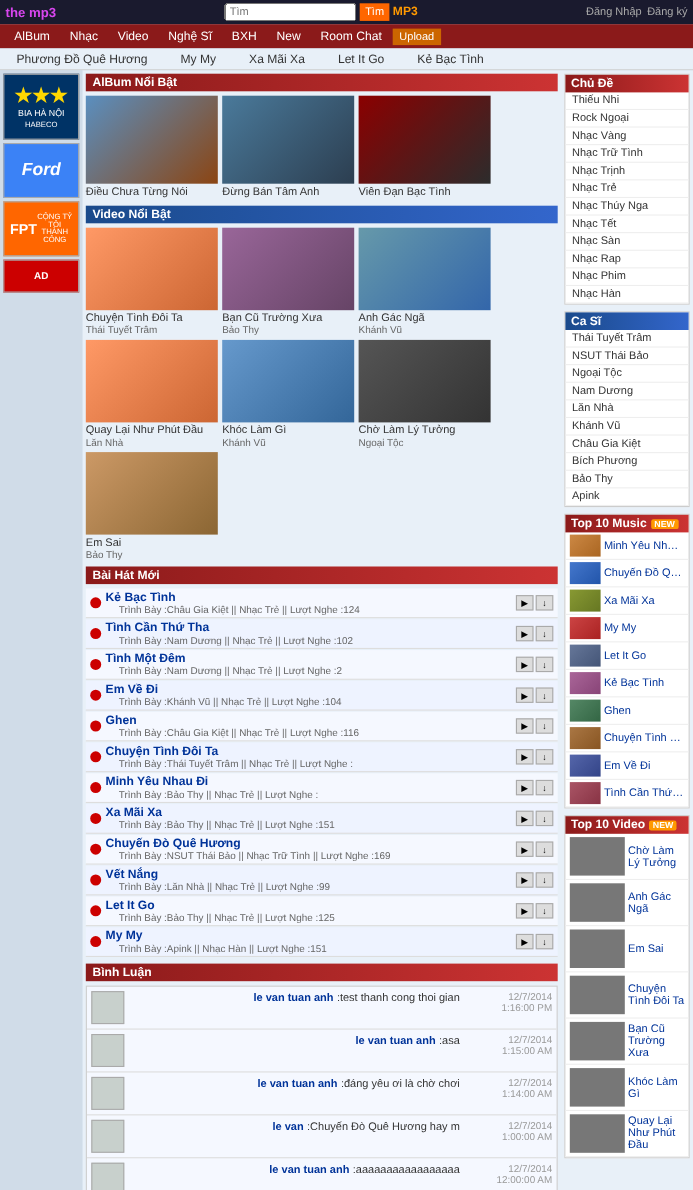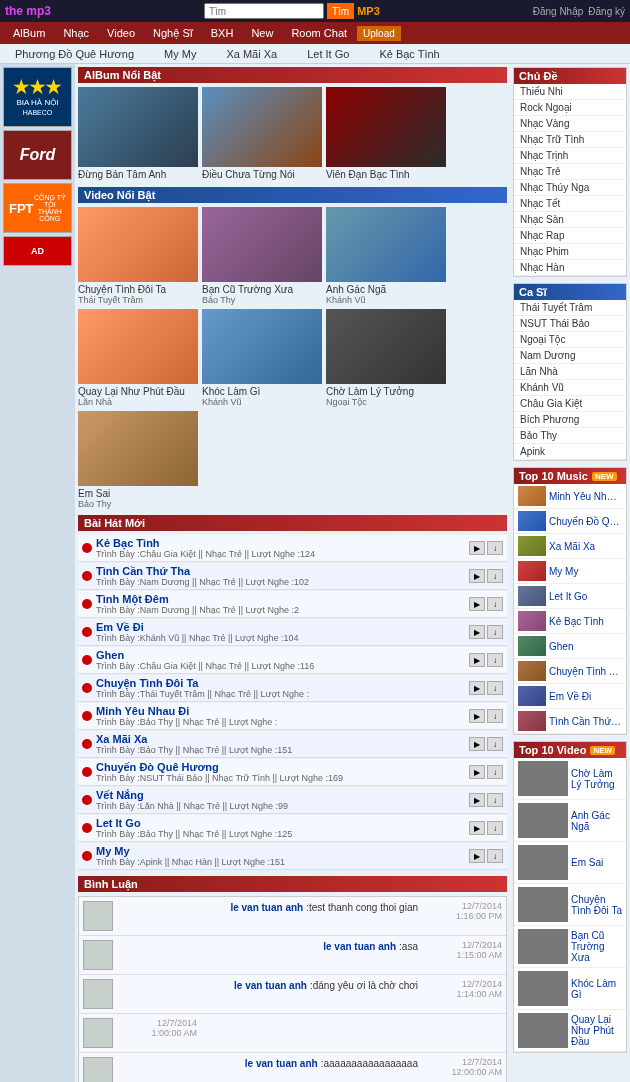--- a/index.html
+++ b/index.html
@@ -24,21 +24,21 @@
     .marquee-bar span { white-space: nowrap; font-size: 11px; color: #333; padding: 0 5px; }
     .marquee-item { color: #8b1a1a; margin: 0 10px; font-size: 11px; }
     
     
     .main-layout { display: flex; gap: 0; }
     
     
     .left-sidebar { width: 75px; min-width: 75px; background: #d0dce8; padding: 3px; }
     .ad-box { background: #fff; margin-bottom: 3px; border: 1px solid #aaa; overflow: hidden; }
     .ad-hanoi { background: #003366; color: white; text-align: center; padding: 5px; font-size: 9px; height: 60px; display: flex; flex-direction: column; align-items: center; justify-content: center; }
-    .ad-ford { background: #7f1d1d; color: white; text-align: center; padding: 5px; font-size: 9px; height: 50px; display: flex; align-items: center; justify-content: center; }
+    .ad-ford { background: #3b82f6; color: white; text-align: center; padding: 5px; font-size: 9px; height: 50px; display: flex; align-items: center; justify-content: center; }
     .ad-fpt { background: #ff6600; color: white; text-align: center; padding: 5px; font-size: 9px; height: 50px; display: flex; align-items: center; justify-content: center; }
     .ad-small { background: #cc0000; color: white; text-align: center; padding: 3px; font-size: 9px; height: 30px; display: flex; align-items: center; justify-content: center; }
     
     
     .center-content { flex: 1; background: #e8f0f8; padding: 3px; min-width: 0; }
     
     
     .right-sidebar { width: 120px; min-width: 120px; background: #e8f0f8; padding: 3px; }
     
     
@@ -58,21 +58,21 @@
     .video-title { font-size: 10px; color: #333; margin-top: 2px; }
     .video-artist { font-size: 9px; color: #666; }
     
     
     .song-list { margin-bottom: 6px; }
     .song-item { display: flex; align-items: center; padding: 2px 4px; border-bottom: 1px solid #ddd; background: #f5f8ff; margin-bottom: 1px; }
     .song-item:nth-child(even) { background: #eef3ff; }
     .song-dot { width: 10px; height: 10px; background: #cc0000; border-radius: 50%; margin-right: 4px; flex-shrink: 0; }
     .song-info { flex: 1; min-width: 0; }
     .song-name { font-size: 11px; color: #003399; font-weight: bold; display: block; }
-    .song-meta { font-size: 9px; color: #666; display: block; white-space: nowrap; overflow: hidden; text-overflow: ellipsis; }
+    .song-meta { font-size: 9px; color: #666; display: block; white-space: nowrap; overflow: hidden; text-overflow: ellipsis; margin-left: 12px; }
     .song-actions { display: flex; gap: 2px; flex-shrink: 0; }
     .song-btn { width: 16px; height: 14px; background: #ddd; border: 1px solid #aaa; font-size: 8px; cursor: pointer; display: flex; align-items: center; justify-content: center; }
     
     
     .comment-section { background: #f5f8ff; border: 1px solid #ccc; margin-bottom: 6px; }
     .comment-item { display: flex; padding: 4px; border-bottom: 1px solid #ddd; gap: 4px; }
     .comment-avatar { width: 30px; height: 30px; background: #aaa; flex-shrink: 0; display: flex; align-items: center; justify-content: center; font-size: 8px; color: white; }
     .comment-body { flex: 1; text-align: right; }
     .comment-name { font-size: 10px; color: #003399; font-weight: bold; }
     .comment-text { font-size: 10px; color: #333; }
@@ -193,26 +193,26 @@
     </div>
   </div>
 
   <div class="center-content">
 
     <div class="section-header">
       <span>AlBum Nổi Bật</span>
     </div>
     <div class="album-grid">
       <div class="album-item">
+        <div class="album-thumb thumb-dieu"></div>
+        <div class="album-title">Điều Chưa Từng Nói</div>
+      </div>
+      <div class="album-item">
         <div class="album-thumb thumb-dung"></div>
         <div class="album-title">Đừng Bán Tâm Anh</div>
-      </div>
-      <div class="album-item">
-        <div class="album-thumb thumb-dieu"></div>
-        <div class="album-title">Điều Chưa Từng Nói</div>
       </div>
       <div class="album-item">
         <div class="album-thumb thumb-vien"></div>
         <div class="album-title">Viên Đạn Bạc Tình</div>
       </div>
     </div>
 
     <div class="section-header-blue">
       <span>Video Nổi Bật</span>
     </div>
@@ -418,20 +418,24 @@
     <div class="comment-avatar comment-avatar-img" style="background:#c8d0cc;border:1px solid #aaa;"></div>
     <div class="comment-body">
       <span class="comment-name">le van tuan anh</span>
       <span class="comment-text">:đáng yêu ơi là chờ chơi</span>
     </div>
     <div class="comment-time" style="font-size:9px;color:#999;white-space:pre;text-align:right;min-width:80px;">12/7/2014
 1:14:00 AM</div>
   </div>
         <div class="comment-item">
     <div class="comment-avatar comment-avatar-img" style="background:#c8d0cc;border:1px solid #aaa;"></div>
+    <div class="comment-body">
+      <span class="comment-name">le van</span>
+      <span class="comment-text">:Chuyến Đò Quê Hương hay m</span>
+    </div>
     <div class="comment-time" style="font-size:9px;color:#999;white-space:pre;text-align:right;min-width:80px;">12/7/2014
 1:00:00 AM</div>
   </div>
         <div class="comment-item">
     <div class="comment-avatar comment-avatar-img" style="background:#c8d0cc;border:1px solid #aaa;"></div>
     <div class="comment-body">
       <span class="comment-name">le van tuan anh</span>
       <span class="comment-text">:aaaaaaaaaaaaaaaaa</span>
     </div>
     <div class="comment-time" style="font-size:9px;color:#999;white-space:pre;text-align:right;min-width:80px;">12/7/2014

